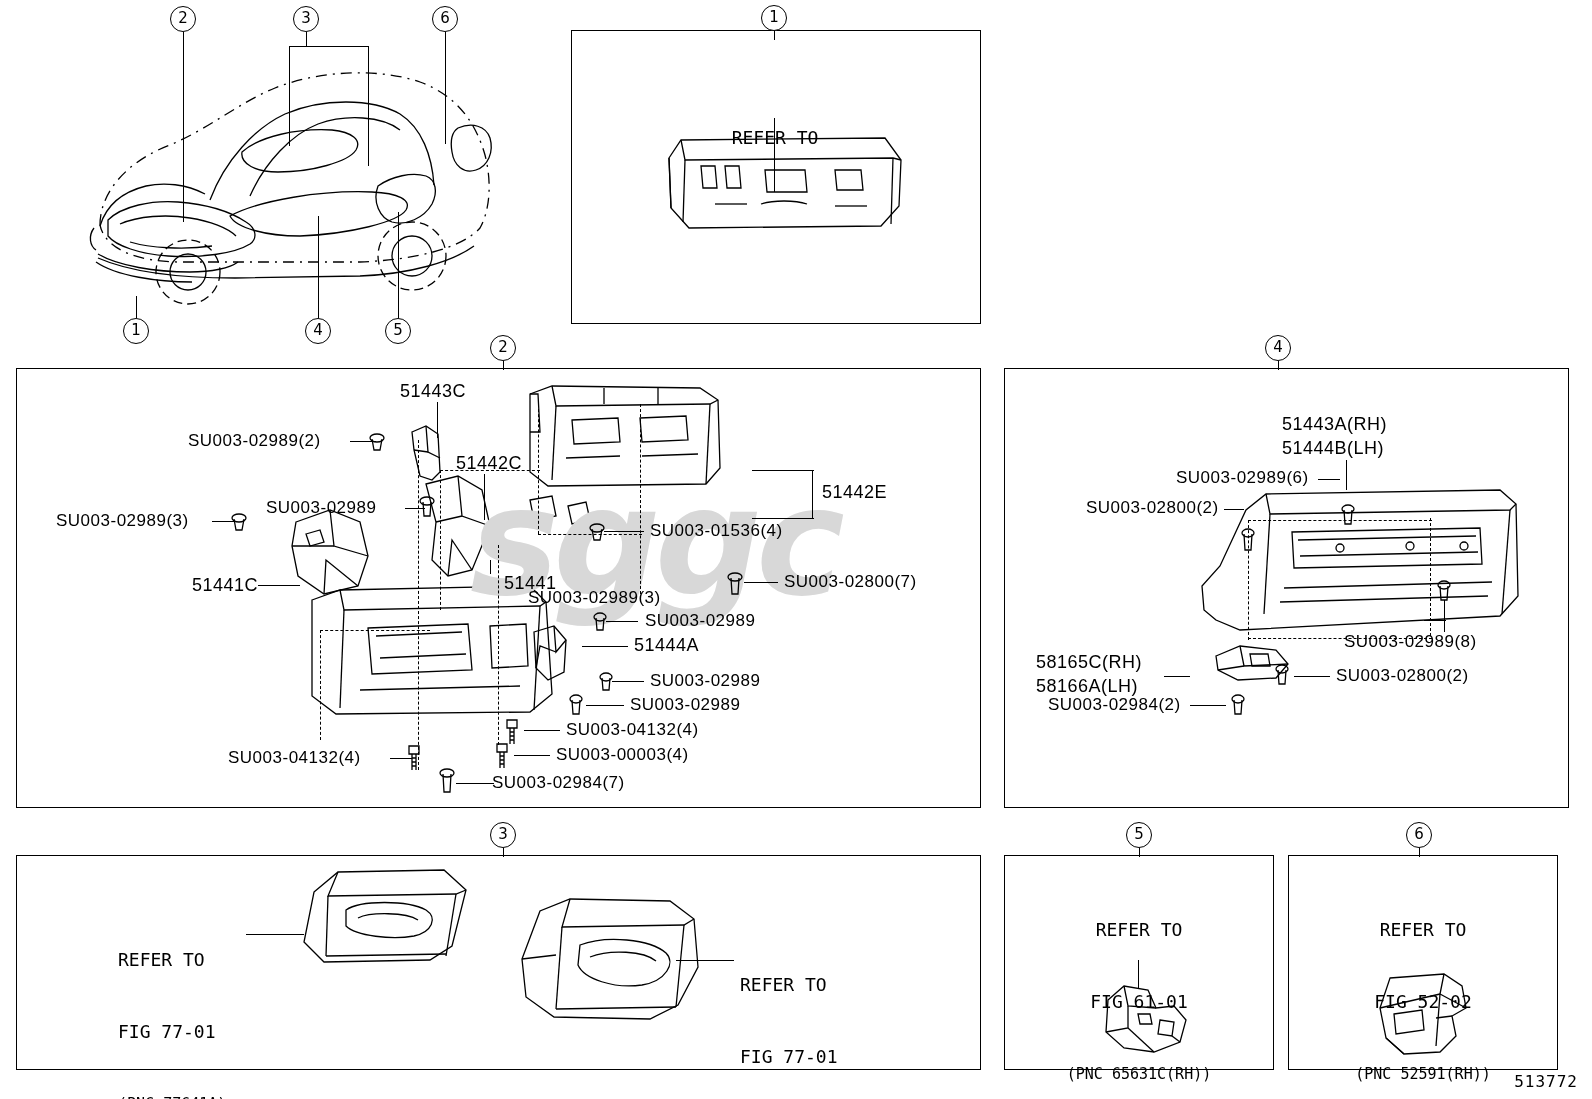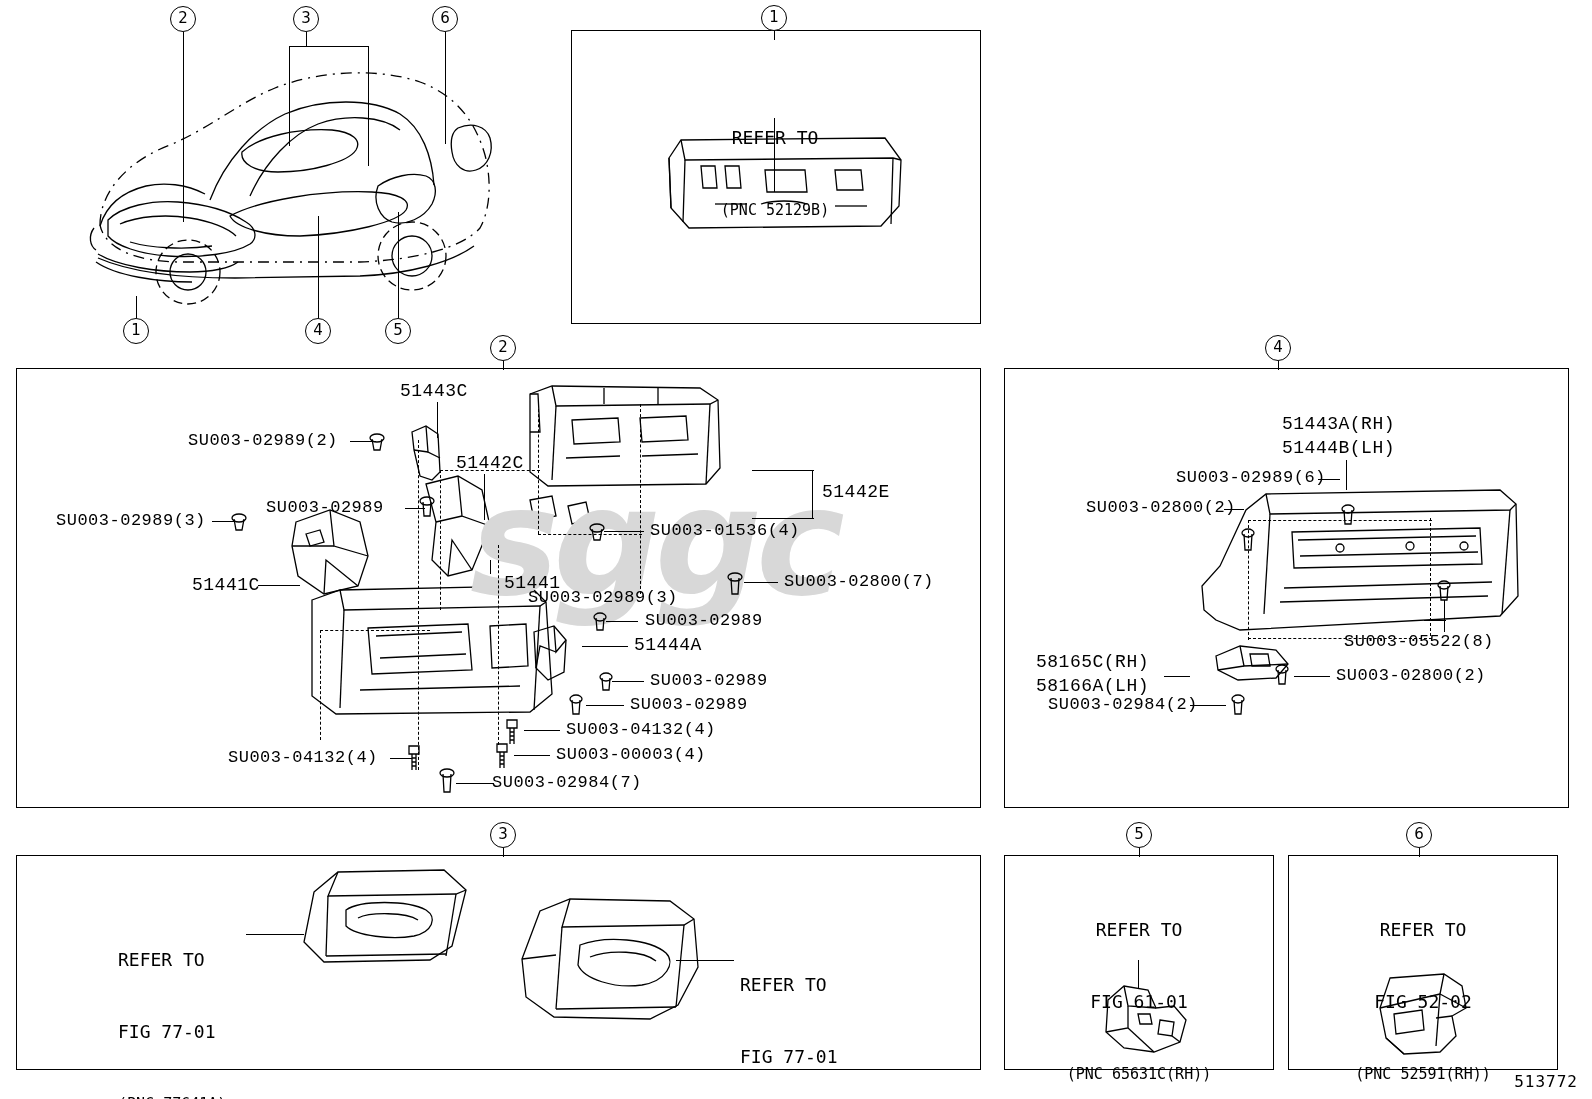--- a/index.html
+++ b/index.html
@@ -33,21 +33,21 @@
     font-size: 15px;
     font-family: "DejaVu Sans", sans-serif;
     background: #fff;
     z-index: 6;
   }
   .lbl {
     position: absolute;
     font-size: 17px;
     letter-spacing: 0.5px;
     white-space: nowrap;
-    font-family: Liberation Mono, monospace;
+    font-family: Liberation Sans, sans-serif;
     z-index: 5;
   }
   .lbl.big { font-size: 18px; }
   .refblock {
     position: absolute;
     font-size: 18px;
     line-height: 24px;
     white-space: pre;
     text-align: center;
     z-index: 5;
@@ -154,21 +154,20 @@
 <div class="line vline" style="left:318px; top:216px; height:102px;"></div>
 
 <div class="callout" style="left:385px; top:318px;">5</div>
 <div class="line vline" style="left:398px; top:212px; height:106px;"></div>
 
 <div class="callout" style="left:761px; top:5px;">1</div>
 <div class="line vline" style="left:774px; top:31px; height:9px;"></div>
 <div class="panel" style="left:571px; top:30px; width:410px; height:294px;"></div>
 <div class="refblock" style="left:625px; top:78px; width:300px;">
   <div>REFER TO</div>
-  <div class="sub">(PNC 52129B)</div>
 </div>
 <svg style="left:655px; top:130px; width:260px; height:110px;" viewBox="0 0 260 110">
   <g fill="none" stroke="#000" stroke-width="1.3">
     <path d="M14 28 L26 10 L230 8 L246 30 L244 76 L226 96 L34 98 L16 78 Z"></path>
     <path d="M26 10 L30 30 L238 28 L246 30"></path>
     <path d="M30 30 L28 92"></path>
     <path d="M238 28 L236 94"></path>
     <path d="M46 36 L60 36 L62 58 L48 58 Z"></path>
     <path d="M70 36 L84 36 L86 58 L72 58 Z"></path>
     <path d="M110 40 L150 40 L152 62 L112 62 Z"></path>
@@ -413,21 +412,21 @@
 <div class="lbl big" style="left:1282px; top:414px;">51443A(RH)</div>
 <div class="lbl big" style="left:1282px; top:438px;">51444B(LH)</div>
 <div class="line vline" style="left:1346px; top:460px; height:30px;"></div>
 
 <div class="lbl" style="left:1176px; top:468px;">SU003-02989(6)</div>
 <div class="line hline" style="left:1318px; top:479px; width:22px;"></div>
 
 <div class="lbl" style="left:1086px; top:498px;">SU003-02800(2)</div>
 <div class="line hline" style="left:1224px; top:509px; width:20px;"></div>
 
-<div class="lbl" style="left:1344px; top:632px;">SU003-05522(8)</div>
+<div class="lbl" style="left:1344px; top:632px;">SU003-02989(8)</div>
 <div class="line hline" style="left:1424px; top:620px; width:22px;"></div>
 <div class="line vline" style="left:1444px; top:600px; height:32px;"></div>
 
 <div class="lbl big" style="left:1036px; top:652px;">58165C(RH)</div>
 <div class="lbl big" style="left:1036px; top:676px;">58166A(LH)</div>
 <div class="line hline" style="left:1164px; top:676px; width:26px;"></div>
 
 <div class="lbl" style="left:1336px; top:666px;">SU003-02800(2)</div>
 <div class="line hline" style="left:1294px; top:676px; width:36px;"></div>
 

